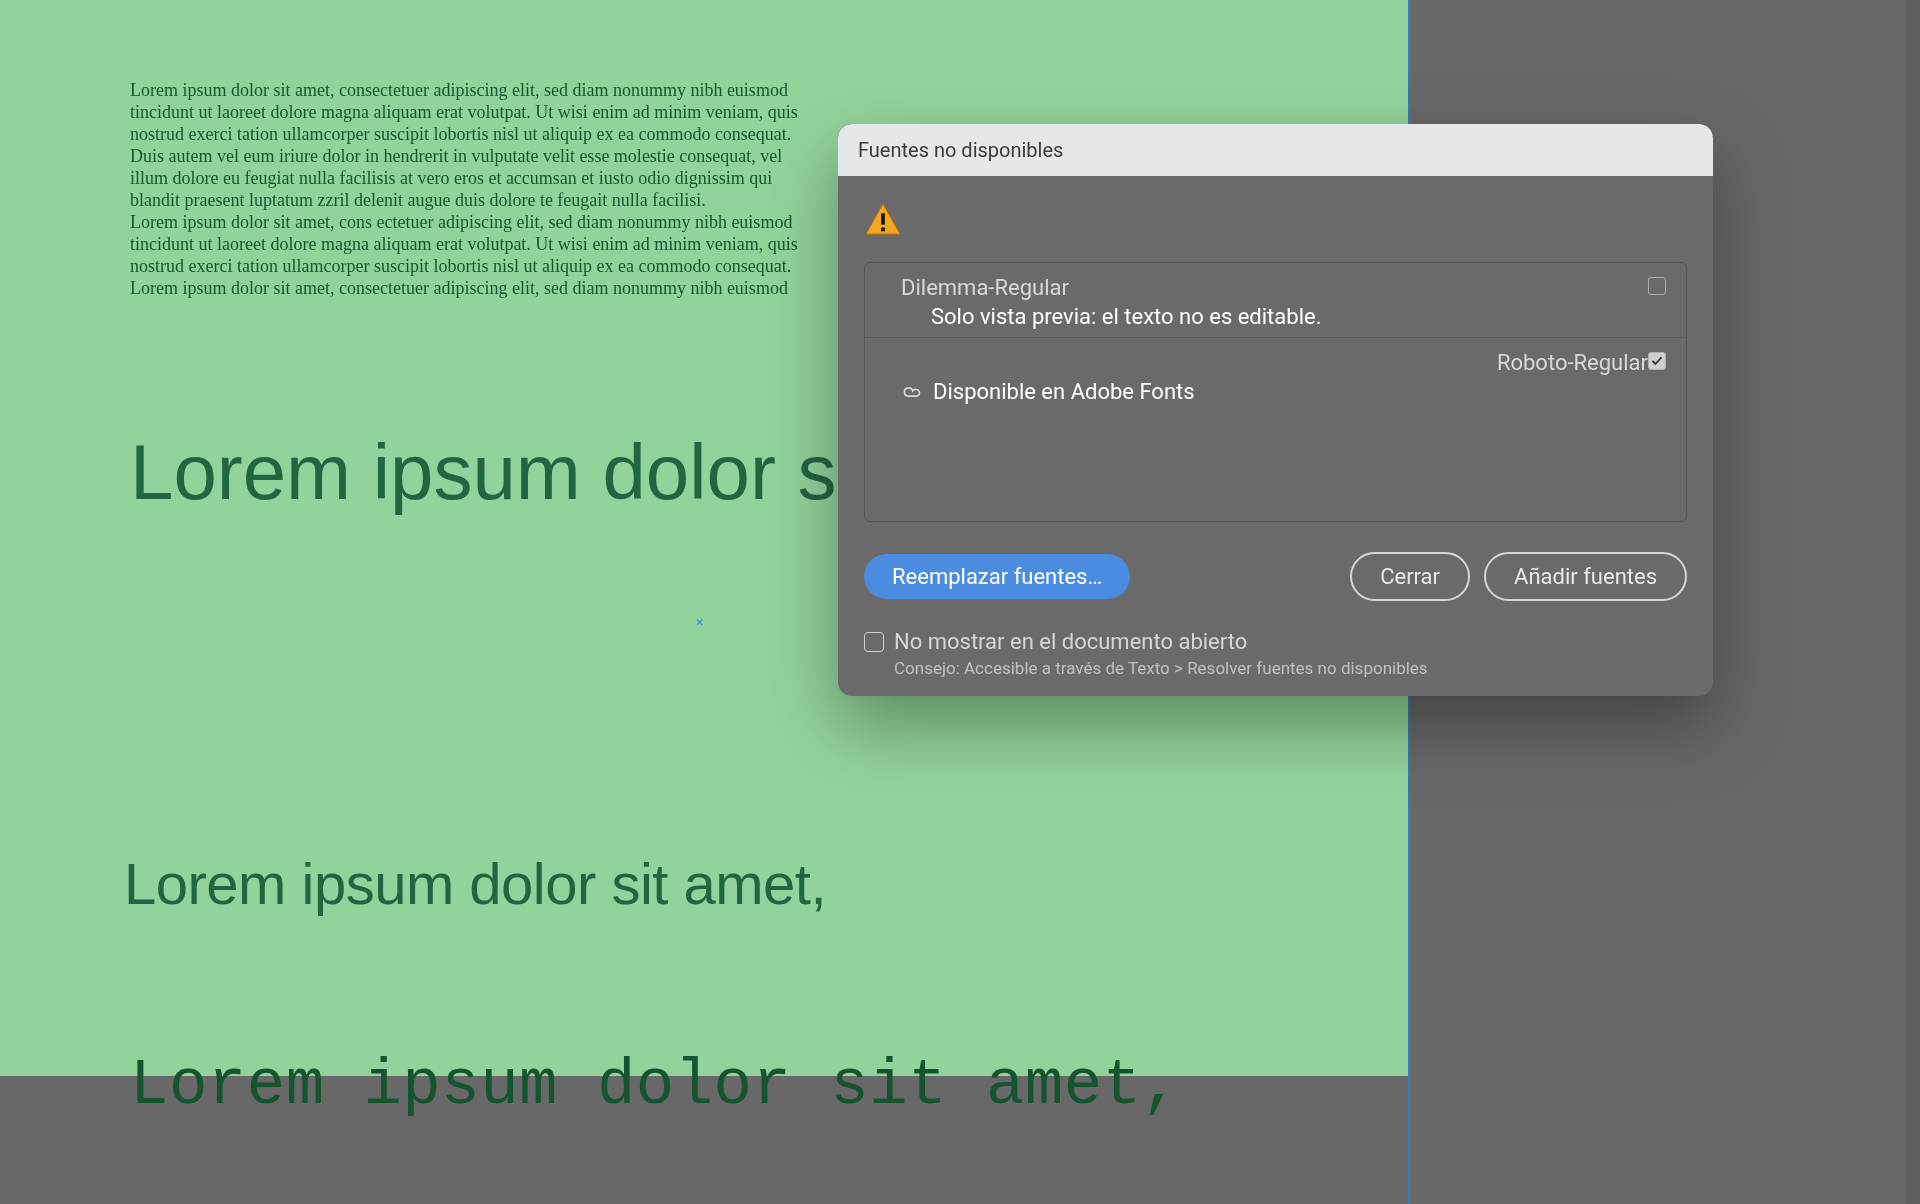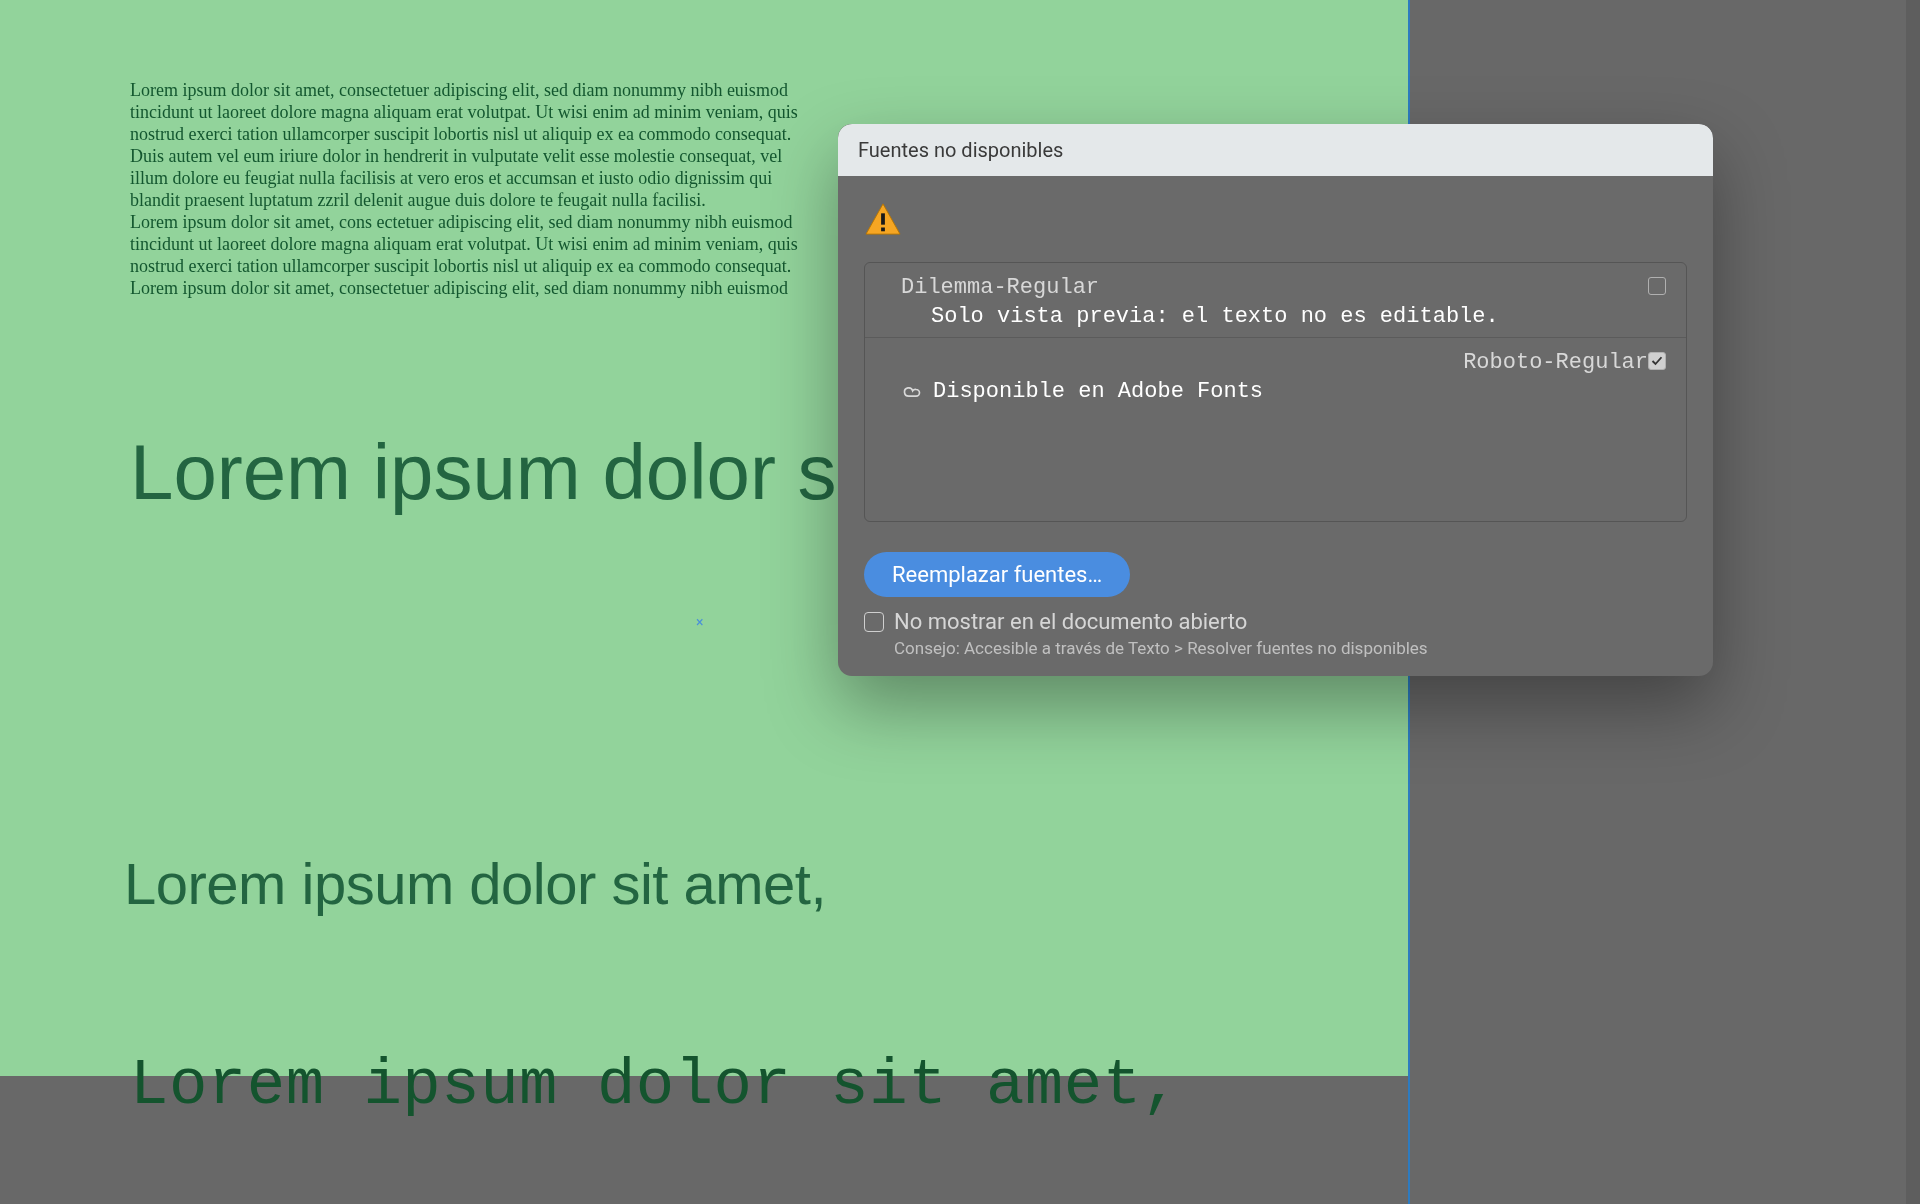--- a/index.html
+++ b/index.html
@@ -126,21 +126,21 @@
     min-height: 260px;
   }
   .font-row {
     display: flex;
     justify-content: space-between;
     align-items: flex-start;
     padding: 12px 20px 8px 36px;
     border-bottom: 1px solid #5b5b5b;
   }
   .font-row:last-child { border-bottom: none; text-align: right; }
-  .font-row-main { flex: 1; font-family: Liberation Mono, monospace; }
+  .font-row-main { flex: 1; }
   .font-name {
     color: #d8d8d8;
     font-size: 22px;
     margin-bottom: 4px;
   }
   .font-sub {
     color: #ffffff;
     font-size: 22px;
     display: flex;
     align-items: center;
@@ -200,21 +200,21 @@
   }
   .button-row .right-group {
     display: flex;
     gap: 14px;
   }
 
   .dont-show-row {
     display: flex;
     align-items: center;
     gap: 10px;
-    margin-top: 12px;
+    margin-top: 28px;
     color: #d6d6d6;
     font-size: 22px;
   }
   .dont-show-check {
     width: 20px;
     height: 20px;
     border: 1.5px solid #cfcfcf;
     border-radius: 4px;
     flex: 0 0 20px;
   }
@@ -288,20 +288,24 @@
         <span class="check checked">
           <svg viewBox="0 0 16 16" width="12" height="12">
               <path d="M2 8 L6 12 L14 3" stroke="#333" stroke-width="2.5" fill="none"></path>
             </svg>
         </span>
       </div>
     </div>
 
     <div class="button-row">
       <button class="btn btn-primary">Reemplazar fuentes…</button>
+      <div class="right-group">
+        <button class="btn btn-secondary">Cerrar</button>
+        <button class="btn btn-secondary">Añadir fuentes</button>
+      </div>
     </div>
 
     <div class="dont-show-row">
       <span class="dont-show-check"></span>
       <span>No mostrar en el documento abierto</span>
     </div>
     <div class="tip">Consejo: Accesible a través de Texto &gt; Resolver fuentes no disponibles</div>
   </div>
 </div>
 

